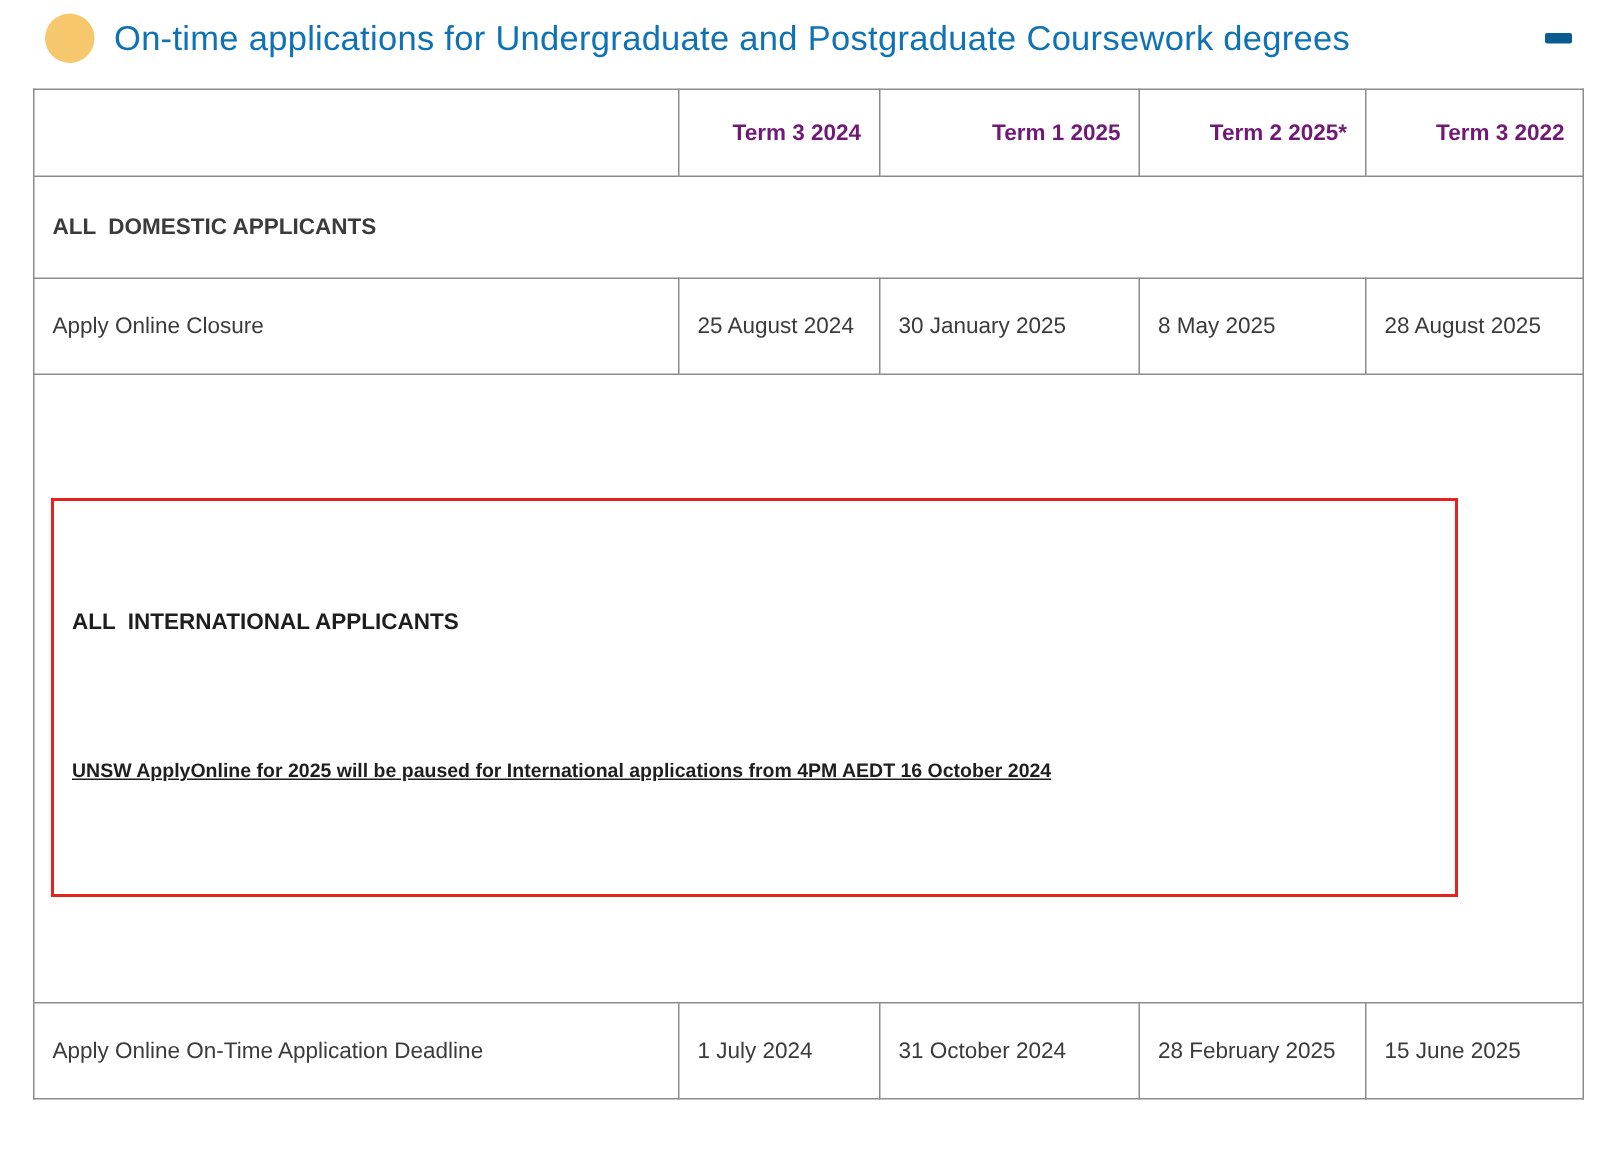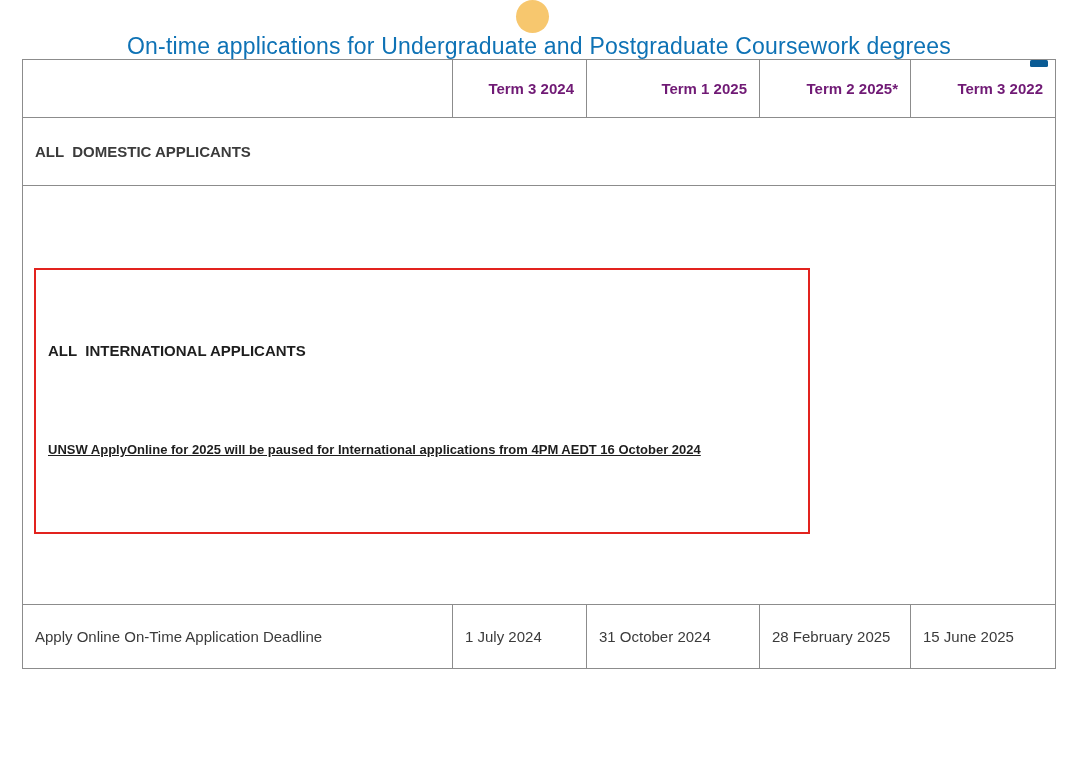--- a/index.html
+++ b/index.html
@@ -19,21 +19,20 @@
     color:var(--cell-text);
     overflow:hidden;
   }
   .page{position:relative;width:1080px;height:778px;background:#fff;}
 
   
   .accordion-header{
     display:flex;align-items:center;
     height:50px;padding:0 32px 0 30px;
     cursor:pointer;
-    flex-direction:column;
   }
   .bullet{
     width:33px;height:33px;border-radius:50%;
     background:var(--bullet-amber);
     flex:0 0 auto;margin-right:13px;
   }
   .title{
     font-size:23px;font-weight:500;letter-spacing:.2px;
     color:var(--heading-blue);
     white-space:nowrap;
@@ -68,21 +67,21 @@
   td.section-cell{
     font-weight:bold;color:var(--section-text);
     line-height:20px;
   }
   .rh58{height:58px}.rh68{height:68px}.rh64{height:64px}
   .rh88{height:88px}.rh107{height:107px}
 
   td.intl-cell{padding:0;vertical-align:top;}
   .intl-box{
     margin:12px 0 0 -1px;
-    width:776px;
+    width:938px;
     border:2px solid var(--highlight-red);
     padding:13px 12px 14px 12px;
   }
   .intl-heading{
     font-weight:bold;color:var(--section-text);
     font-size:15px;line-height:16px;
     white-space:pre-wrap;
     margin-bottom:23px;
   }
   .intl-notice{
@@ -118,20 +117,27 @@
       <th>Term 3 2024</th>
       <th>Term 1 2025</th>
       <th>Term 2 2025*</th>
       <th>Term 3 2022</th>
     </tr>
 
     <tr class="rh68">
       <td class="section-cell" colspan="5">ALL  DOMESTIC APPLICANTS</td>
     </tr>
 
+    <tr class="rh64">
+      <td>Apply Online Closure</td>
+      <td>25 August 2024</td>
+      <td>30 January 2025</td>
+      <td>8 May 2025</td>
+      <td>28 August 2025</td>
+    </tr>
 
 
     <tr class="rh107">
       <td class="intl-cell" colspan="5">
         <div class="intl-box">
           <div class="intl-heading">ALL  INTERNATIONAL APPLICANTS</div>
           <div class="intl-notice">UNSW ApplyOnline for 2025 will be paused for International applications from 4PM AEDT 16 October 2024</div>
         </div>
       </td>
     </tr>

